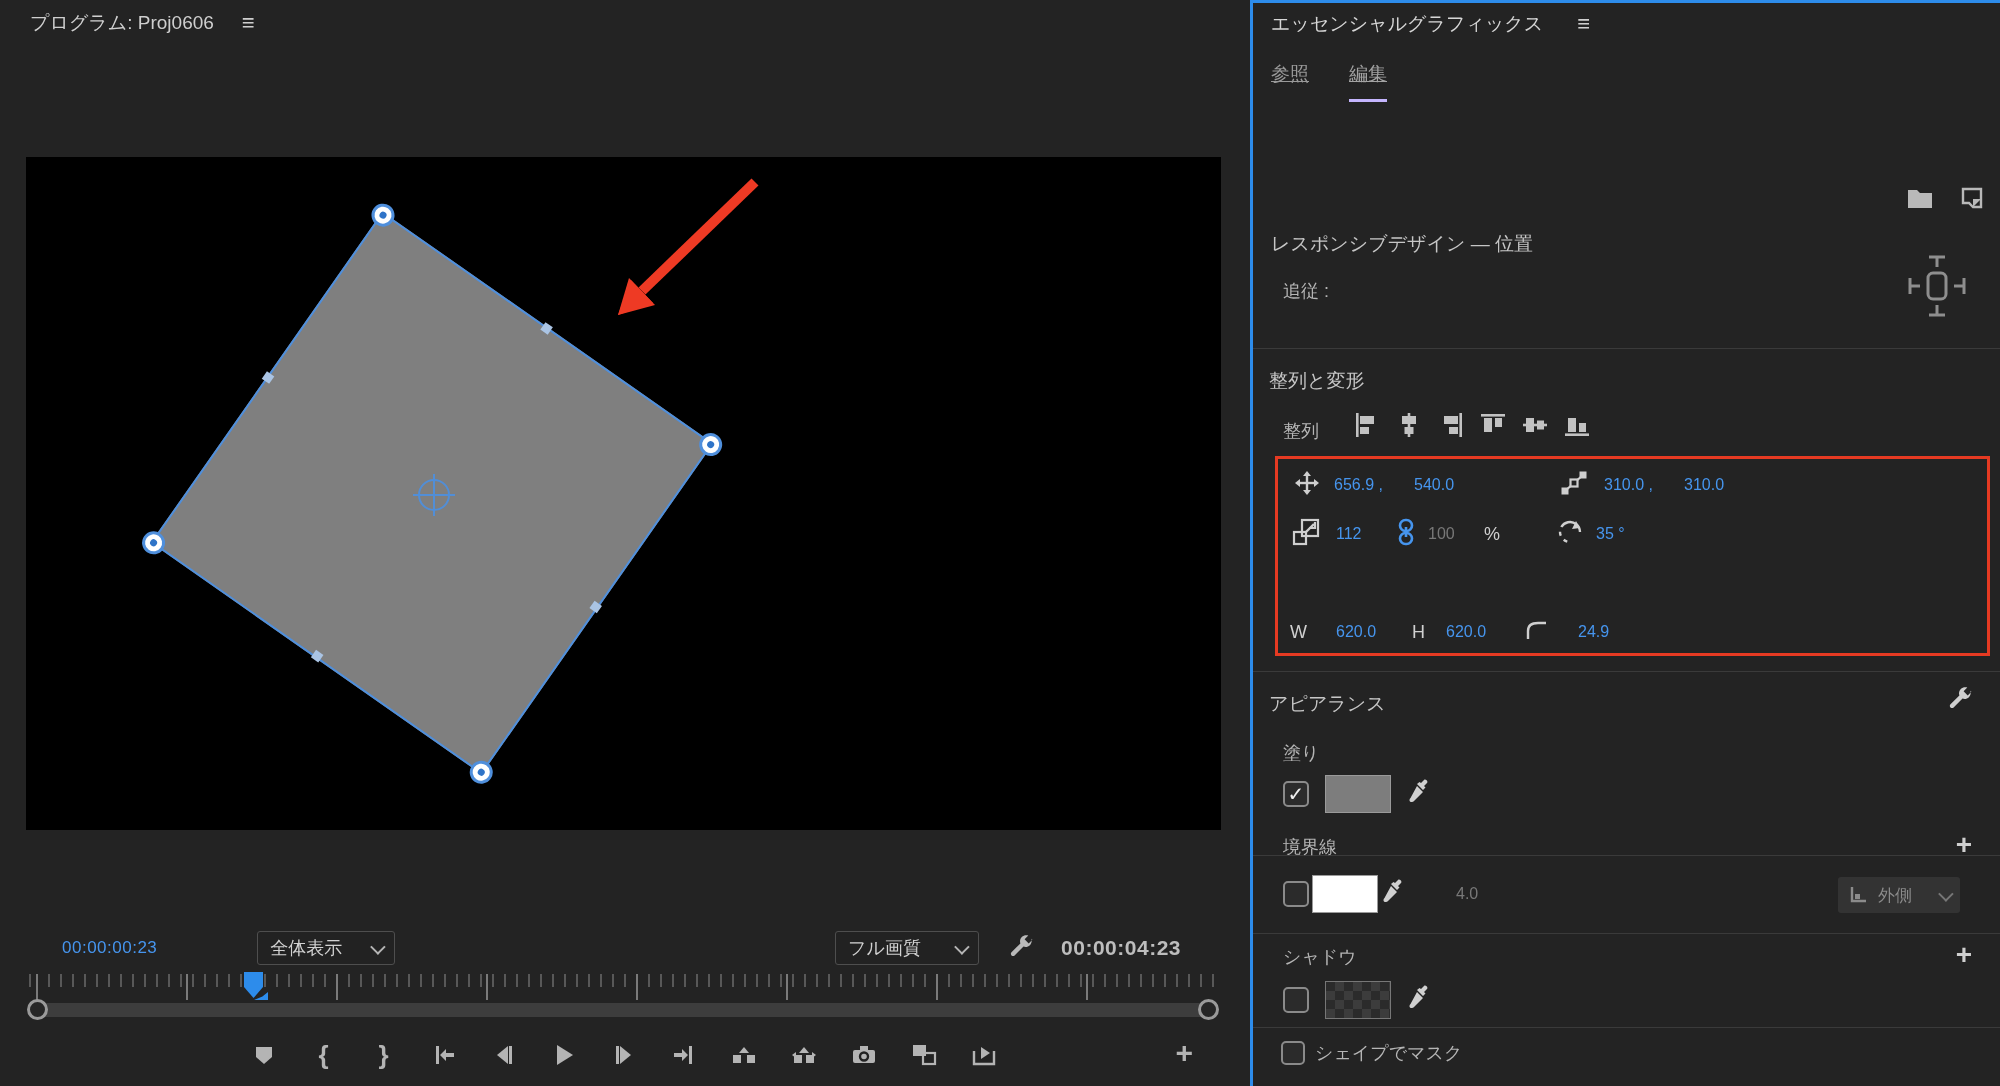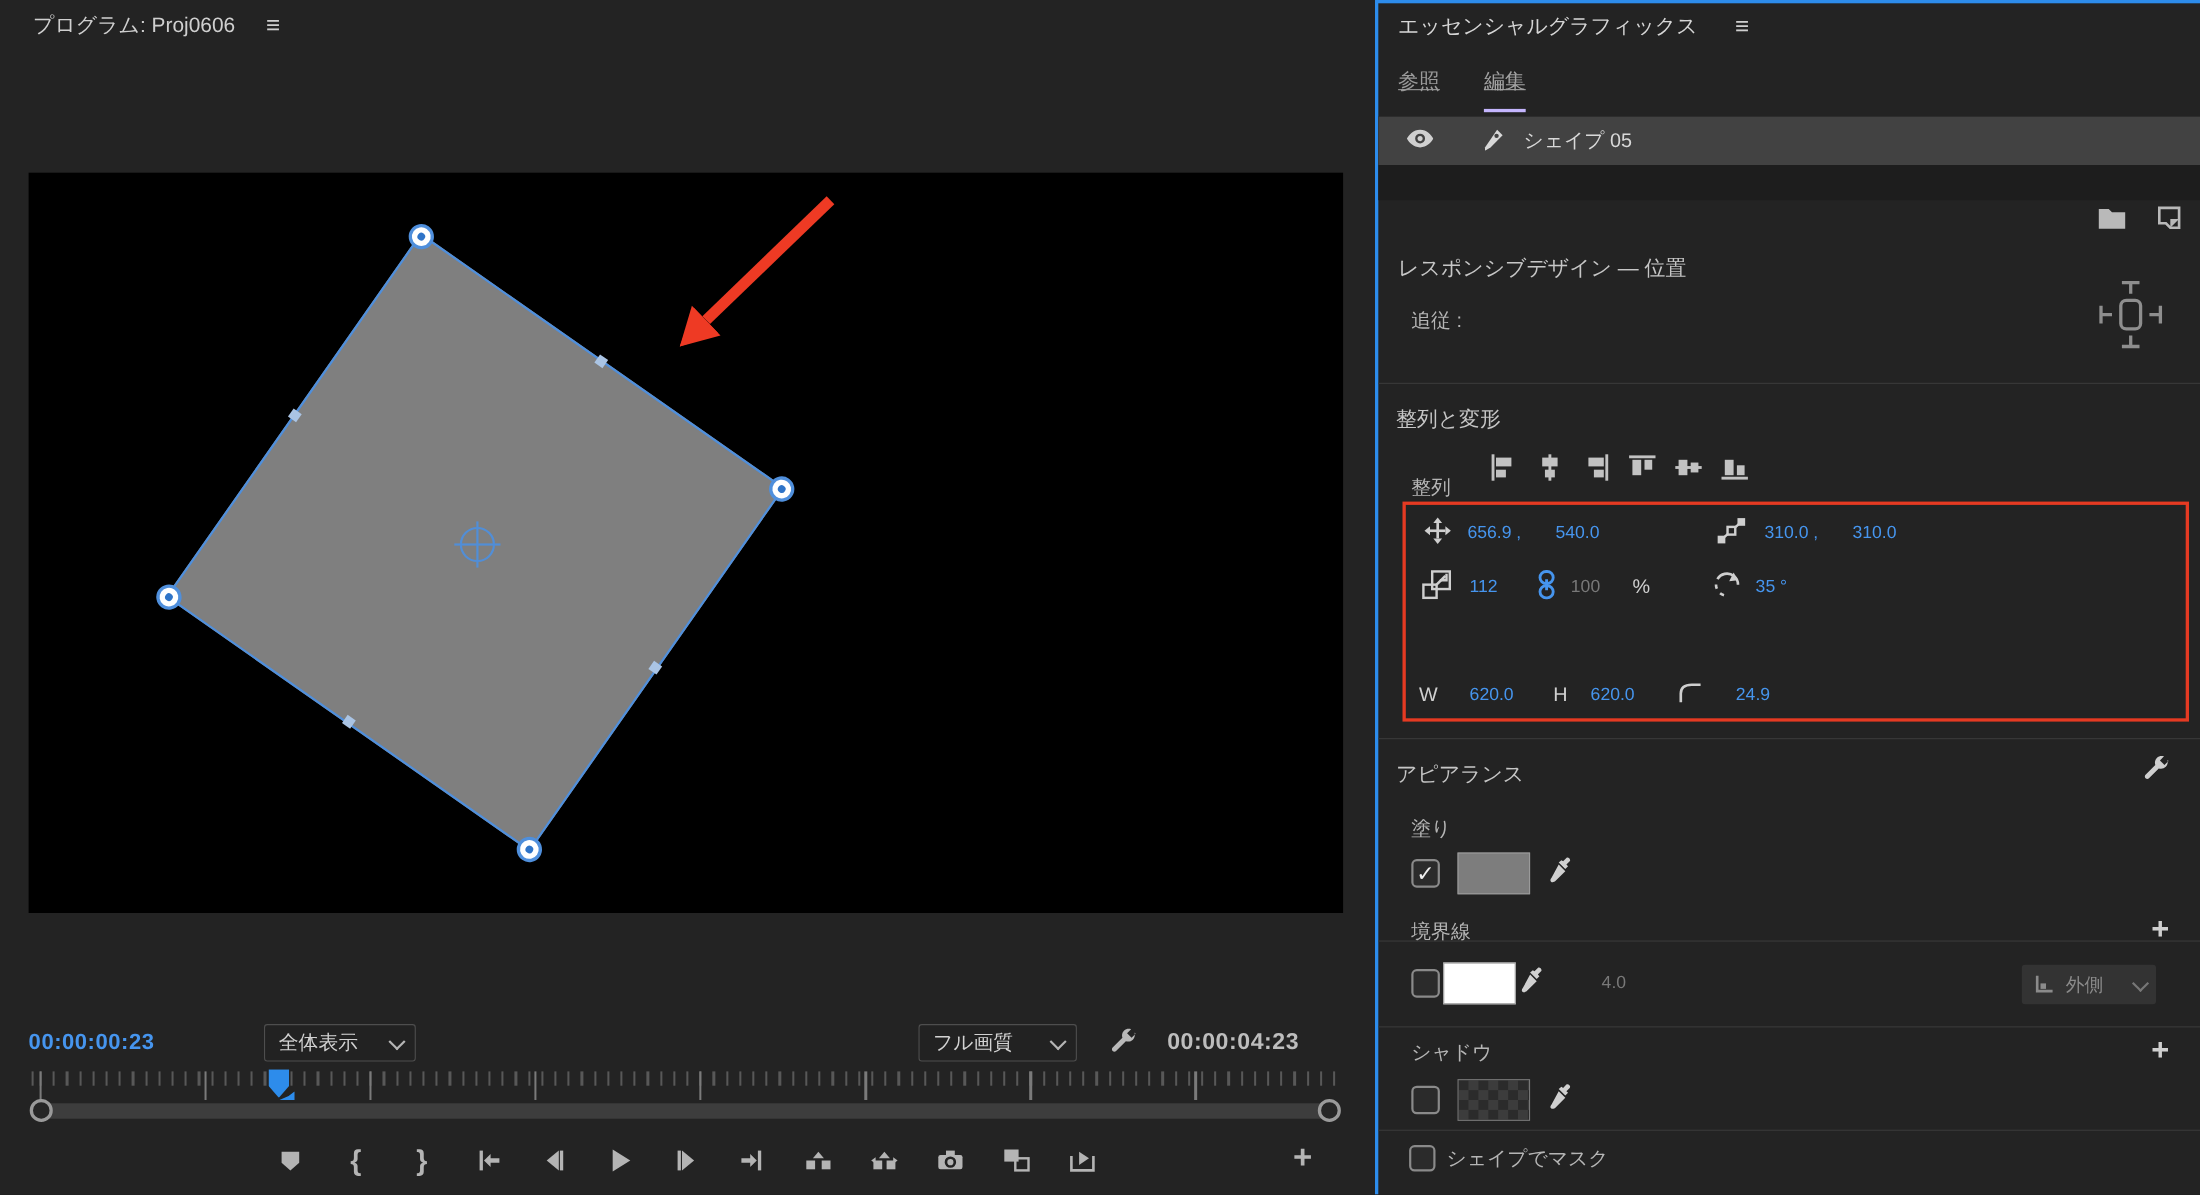--- a/index.html
+++ b/index.html
@@ -25,21 +25,21 @@
   .h-circ{position:absolute;width:17px;height:17px;border:3px solid #4f8fdc;border-radius:50%;
           background:#fff;margin:-11px 0 0 -11px;display:flex;align-items:center;justify-content:center;}
   .h-circ::after{content:"";width:7px;height:7px;border-radius:50%;background:#2f74c8;}
   .anchor{position:absolute;left:392px;top:322px;width:28px;height:28px;border:2px solid #4f8fdc;border-radius:50%;opacity:.95;}
   .anchor::before,.anchor::after{content:"";position:absolute;background:#4f8fdc;}
   .anchor::before{left:-7px;right:-7px;top:13px;height:2px;}
   .anchor::after{top:-7px;bottom:-7px;left:13px;width:2px;}
 
   
   .pp-controls{position:absolute;left:26px;top:926px;width:1195px;height:44px;display:flex;align-items:center;}
-  .tc-cur{color:#4695ee;font-size:20px;font-weight:700;letter-spacing:.5px;}
+  .tc-cur{color:#4695ee;font-size:17px;font-weight:400;letter-spacing:.5px;margin-left:36px;}
   .dd{height:32px;border:1px solid #4e4e4e;border-radius:3px;background:#222;display:flex;align-items:center;
       padding:0 12px;gap:14px;font-size:18px;color:#d2d2d2;}
   .chev{width:9px;height:9px;border-right:2px solid #b5b5b5;border-bottom:2px solid #b5b5b5;
         transform:rotate(45deg) translateY(-2px);flex:none;}
   .tc-total{color:#bdbdbd;font-size:21px;font-weight:600;letter-spacing:.5px;}
 
   
   .ruler{position:absolute;left:26px;top:972px;width:1195px;height:30px;}
   .ticks-minor{position:absolute;left:0;top:2px;width:100%;height:13px;
     background:repeating-linear-gradient(to right,#585858 0 2px,transparent 2px 12px);background-position:10px 0;}
@@ -247,37 +247,20 @@
   <div class="eg-header">
     <span>エッセンシャルグラフィックス</span>
     <span class="hamburger">≡</span>
   </div>
 
   <div class="tabs">
     <span class="tab">参照</span>
     <span class="tab active">編集</span>
   </div>
 
-  <div class="layer-list">
-    <div class="layer-row">
-      <span style="margin-left:26px">
-        <svg width="24" height="18" viewBox="0 0 24 18" fill="#d0d0d0">
-            <path d="M12 1C6 1 1.7 5.7 0 9c1.7 3.3 6 8 12 8s10.3-4.7 12-8c-1.7-3.3-6-8-12-8zm0 12.5A4.5 4.5 0 1 1 12 4.5a4.5 4.5 0 0 1 0 9z"></path>
-            <circle cx="12" cy="9" r="2.3"></circle>
-          </svg>
-      </span>
-      <span style="margin-left:44px">
-        <svg width="22" height="22" viewBox="0 0 22 22" fill="#d8d8d8">
-            <path d="M3 19L14 3l5 5L8 19l-5 3z"></path>
-            <circle cx="13.5" cy="8.5" r="2" fill="#424242"></circle>
-          </svg>
-      </span>
-      <span style="margin-left:16px">シェイプ 05</span>
-    </div>
-  </div>
 
   <div class="lib-row">
     <span>
       <svg width="28" height="24" viewBox="0 0 28 24" fill="#b9b9b9">
           <path d="M2 4h9l3 3h12v15H2z"></path>
         </svg>
     </span>
     <span>
       <svg width="24" height="24" viewBox="0 0 24 24" fill="#b9b9b9">
           <path d="M3 3h18v18h-8l-4-4H3z" fill="none" stroke="#b9b9b9" stroke-width="2.4"></path>
@@ -298,21 +281,21 @@
       <line x1="8" y1="35" x2="18" y2="35"></line>
         <line x1="8" y1="27" x2="8" y2="43"></line>
       <line x1="52" y1="35" x2="62" y2="35"></line>
         <line x1="62" y1="27" x2="62" y2="43"></line>
     </svg>
   </div>
 
   <div class="divider" style="top:345px"></div>
 
   <div class="abs sec-head" style="left:16px;top:365px">整列と変形</div>
-  <div class="abs label" style="left:30px;top:428px">整列</div>
+  <div class="abs label" style="left:30px;top:416px">整列</div>
   <div class="abs align-icons" style="left:100px;top:408px">
     <span><svg width="28" height="28" viewBox="0 0 28 28" fill="currentColor">
           <rect x="3" y="2" width="2.6" height="24"></rect>
           <rect x="7" y="5" width="14" height="8"></rect>
           <rect x="7" y="16" width="9" height="7"></rect>
         </svg></span>
     <span><svg width="28" height="28" viewBox="0 0 28 28" fill="currentColor">
           <rect x="12.7" y="2" width="2.6" height="24"></rect>
           <rect x="7" y="5" width="14" height="8"></rect>
           <rect x="9.5" y="16" width="9" height="7"></rect>

